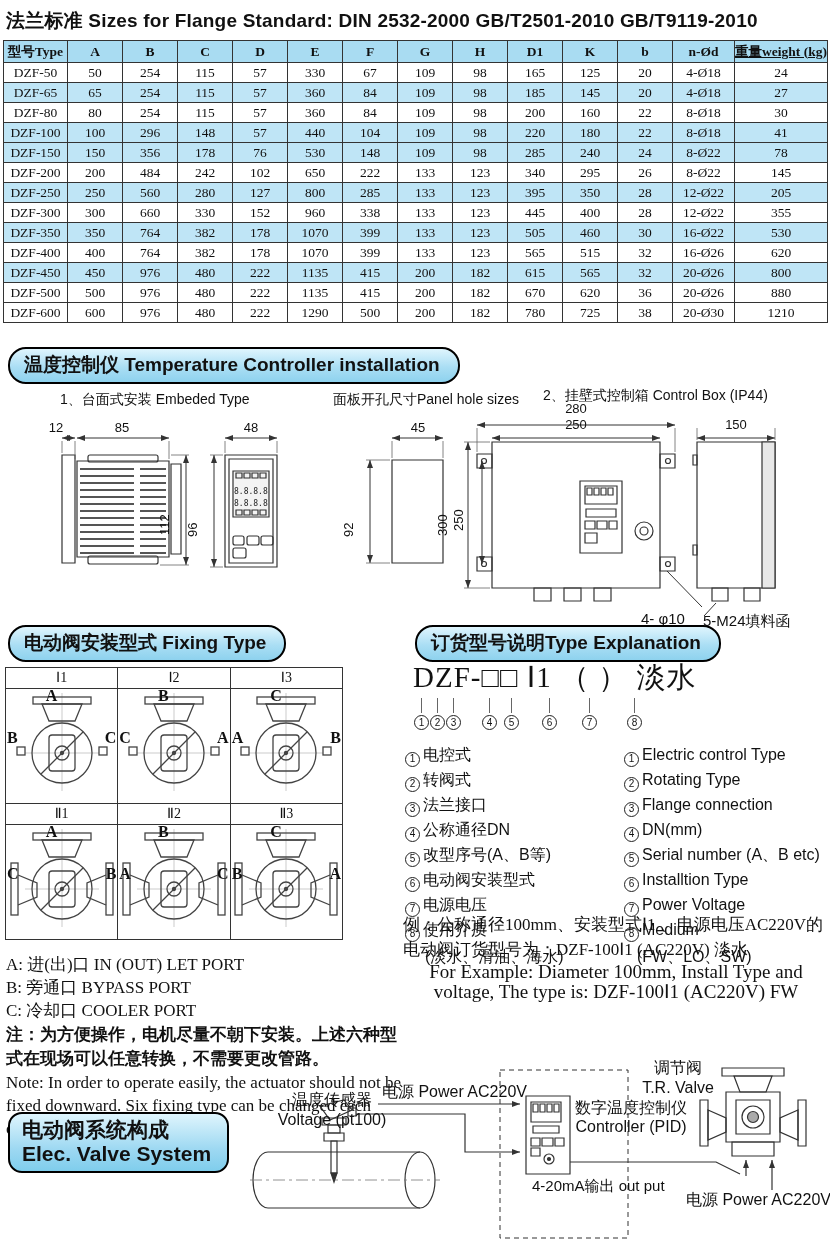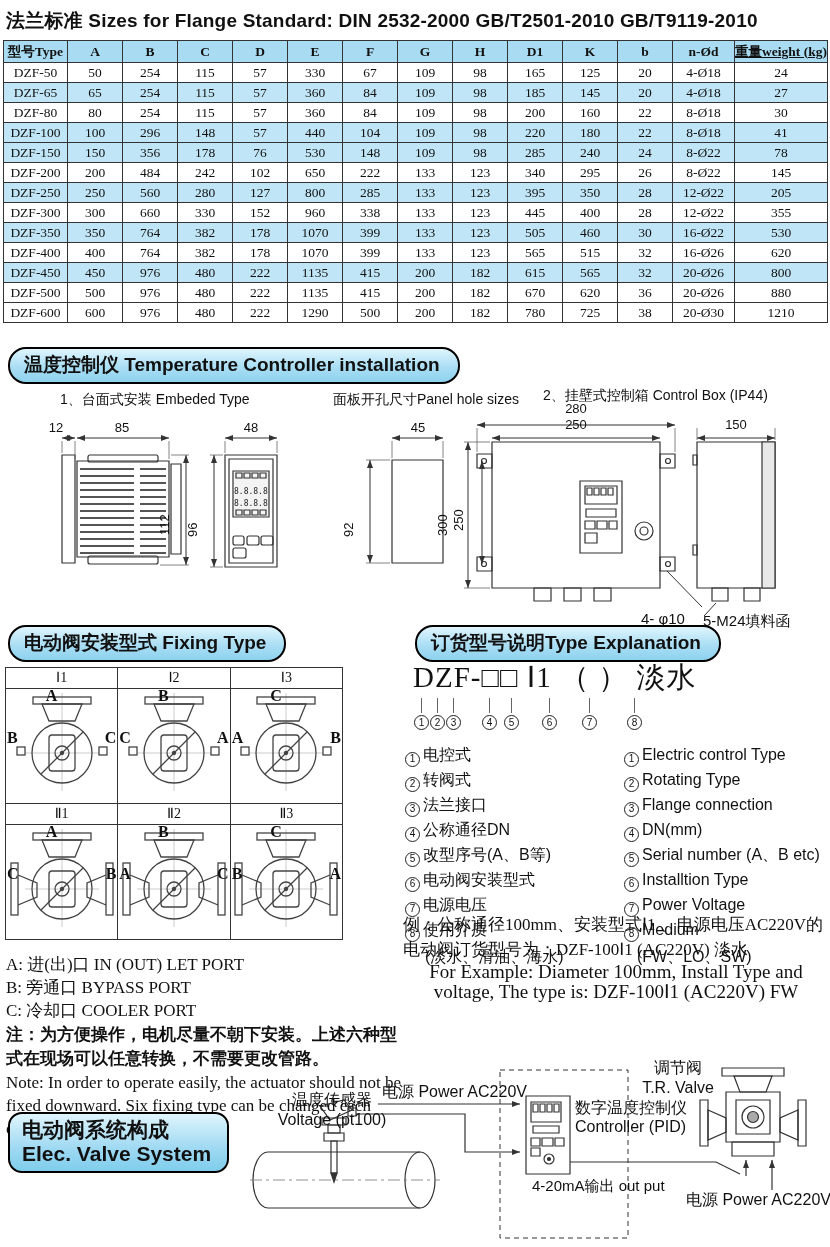--- a/index.html
+++ b/index.html
@@ -733,21 +733,21 @@
       <path d="M798,50 L780,58 L780,72 L798,80 Z"></path>
       <rect x="732" y="82" width="42" height="14"></rect>
     </g>
   </svg>
 
   <div class="sys-label center" style="left:270px;top:1090px;width:124px;">
     <div>温度传感器</div>
     <div>Voltage (pt100)</div>
   </div>
   <div class="sys-label" style="left:382px;top:1082px;">电源 Power AC220V</div>
-  <div class="sys-label" style="left:575px;top:1098px;line-height:19px;">
+  <div class="sys-label" style="left:575px;top:1098px;line-height:19px;text-align:center;">
     <div>数字温度控制仪</div>
     <div>Controller (PID)</div>
   </div>
   <div class="sys-label" style="left:532px;top:1177px;font-size:15px;">4-20mA输出 out put</div>
   <div class="sys-label center" style="left:628px;top:1058px;width:100px;">
     <div>调节阀</div>
     <div>T.R. Valve</div>
   </div>
   <div class="sys-label" style="left:686px;top:1190px;">电源 Power AC220V</div>
 

